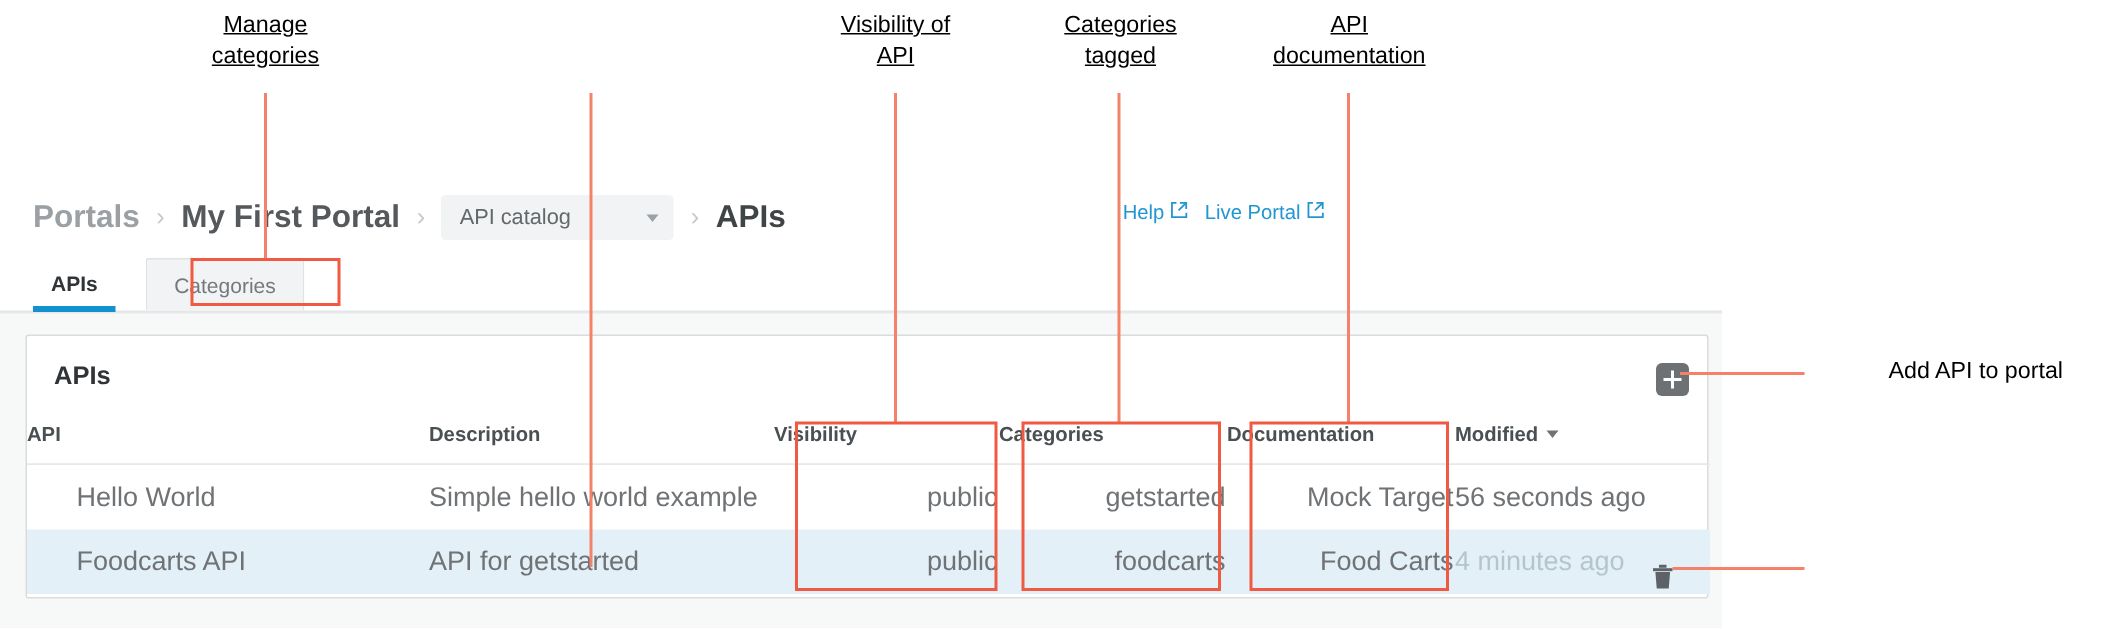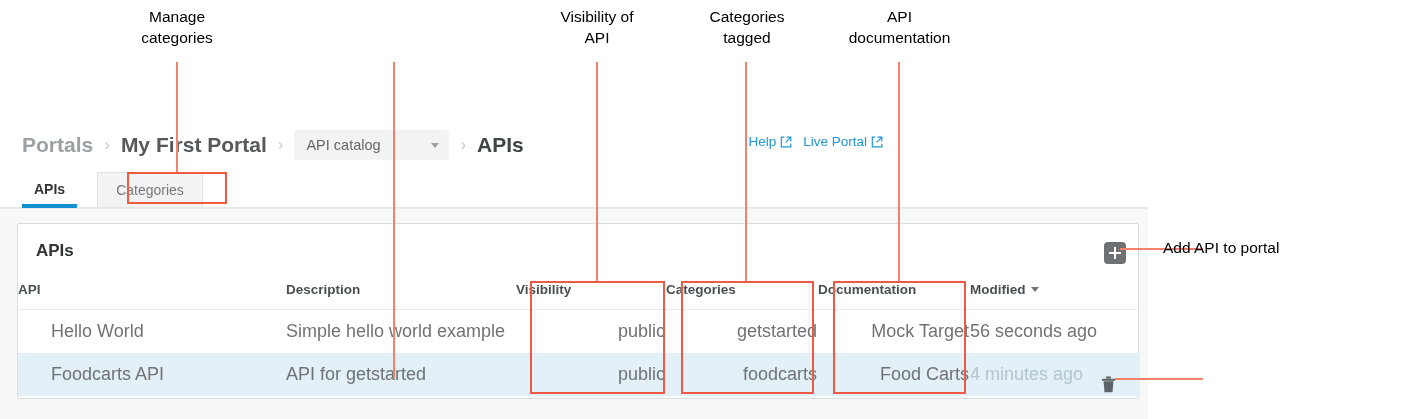--- a/index.html
+++ b/index.html
@@ -19,21 +19,21 @@
   
   .ann-label {
     position: absolute;
     color: #000000;
     font-size: 15.5px;
     line-height: 21px;
     text-align: center;
     white-space: nowrap;
     font-family: "Liberation Sans", sans-serif;
   }
-  .ann-label.two-line { white-space: normal; }
+  .ann-label.two-line { white-space: normal; text-decoration: underline; }
   .ann-vline {
     position: absolute;
     width: 2px;
     background: #f4816a;
   }
   .ann-hline {
     position: absolute;
     height: 2px;
     background: #f4816a;
   }
@@ -101,21 +101,21 @@
     display: flex;
     align-items: center;
     gap: 11px;
     color: #2196d3;
     font-size: 13.5px;
   }
   .topright-links a {
     color: #2196d3;
     text-decoration: none;
     display: inline-flex;
-    align-items: center;
+    align-items: flex-start;
     gap: 4px;
     font-family: "Liberation Sans", sans-serif;
   }
   .ext-ico { display: inline-block; width: 12px; height: 12px; }
 
   .tabs {
     position: absolute;
     left: 0; top: 62px;
     width: 1148px;
     height: 36px;
@@ -377,17 +377,17 @@
   <div class="ann-box" style="left:681px; top:281px; width:133px; height:113px;"></div>
 
   <div class="ann-label two-line" style="left:828px; top:6px; width:143px;">
     <div>API</div>
     <div>documentation</div>
   </div>
   <div class="ann-vline" style="left:898px; top:62px; height:220px;"></div>
   <div class="ann-box" style="left:833px; top:281px; width:133px; height:113px;"></div>
 
   <div class="ann-hline" style="left:1120px; top:248px; width:83px;"></div>
-  <div class="ann-label" style="left:1163px; top:237px;">Add API to portal</div>
+  <div class="ann-label" style="left:1259px; top:237px;">Add API to portal</div>
 
   <div class="ann-hline" style="left:1115px; top:378px; width:88px;"></div>
 
 </div>
 
 </body></html>

